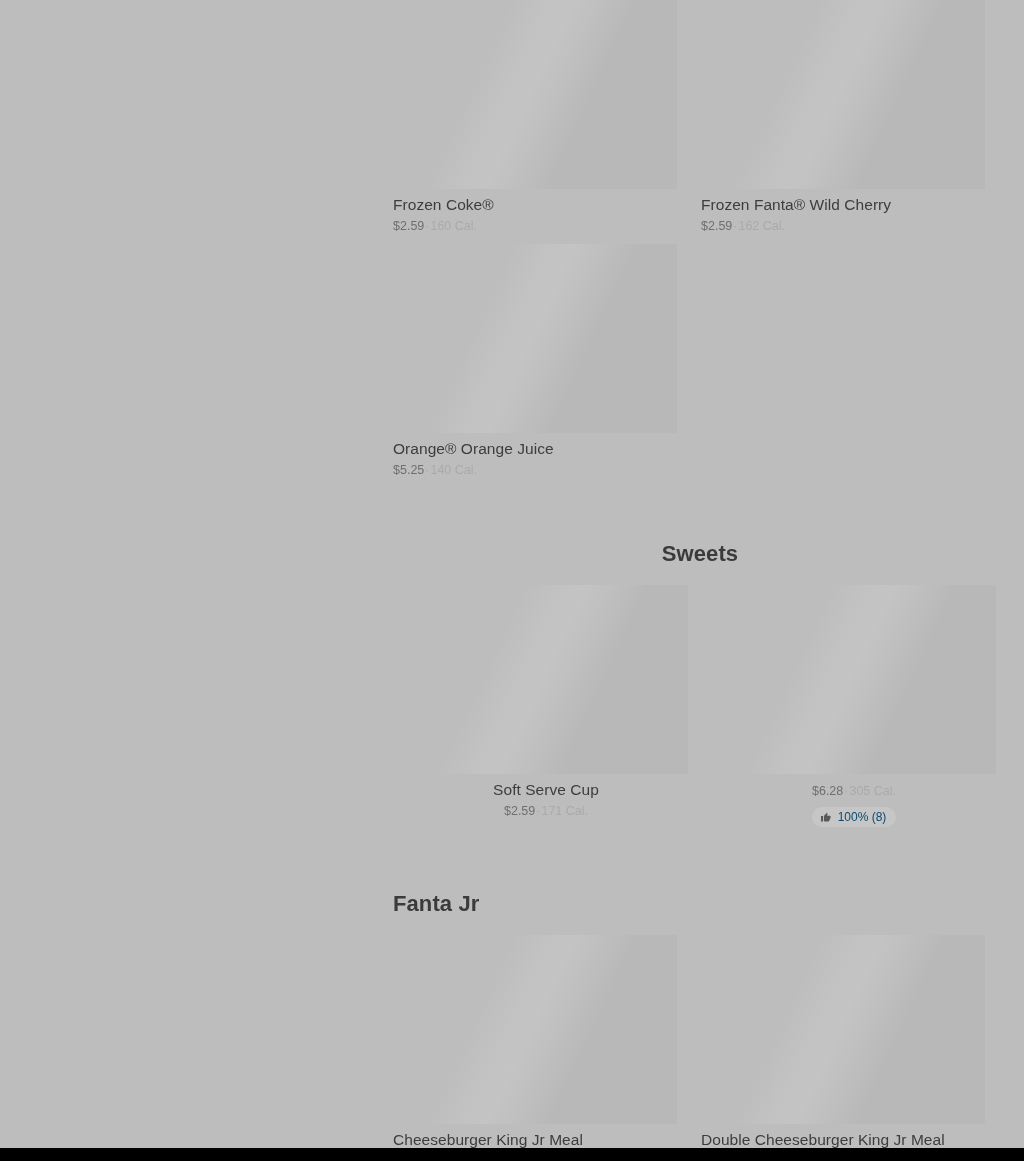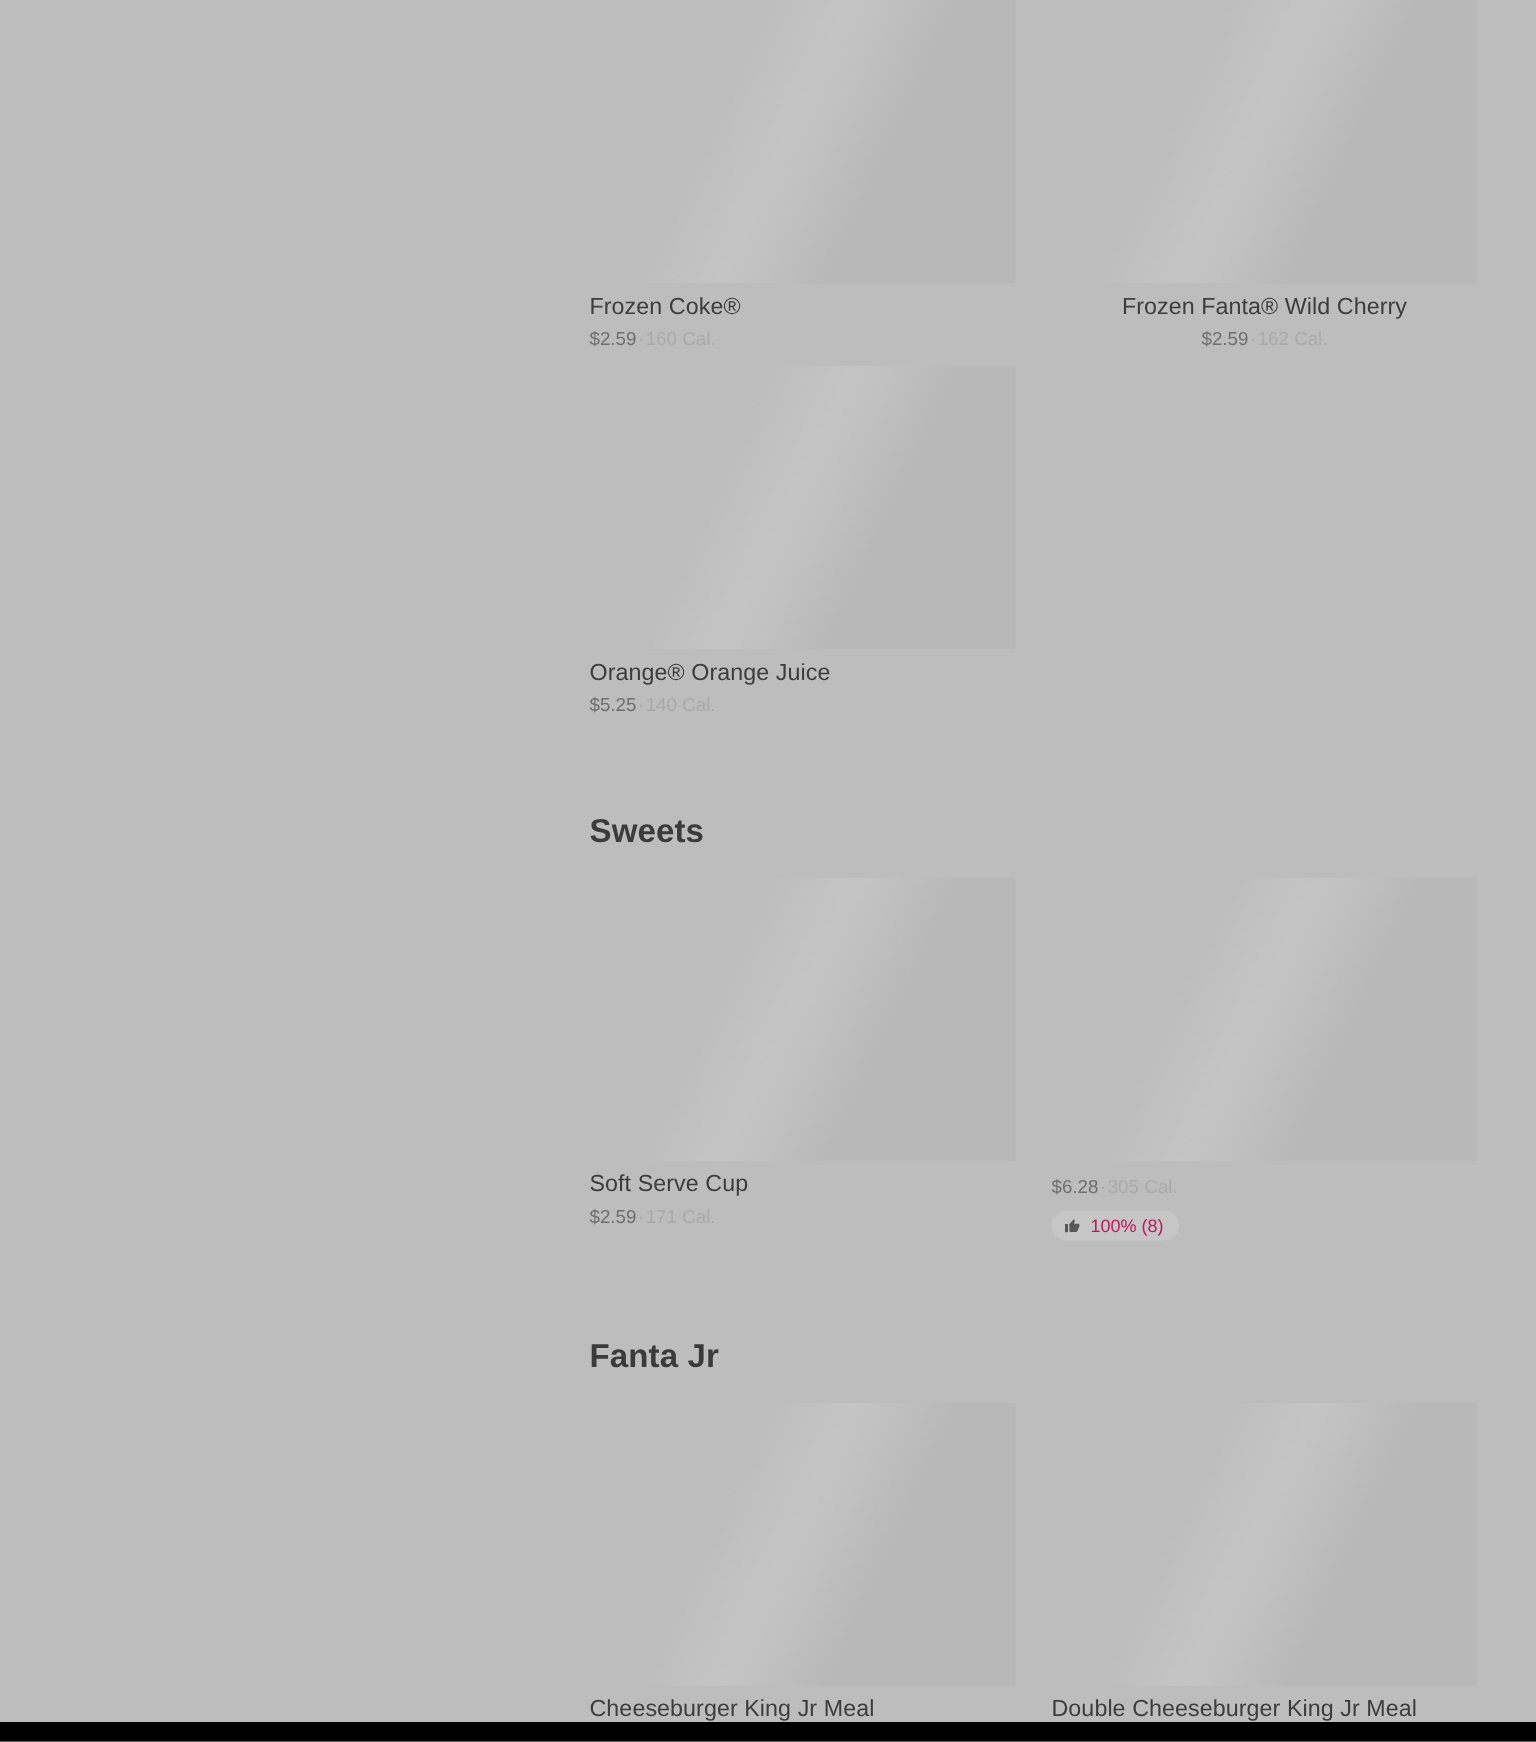--- a/index.html
+++ b/index.html
@@ -118,21 +118,21 @@
     display: inline-block;
     width: 12px;
     height: 12px;
     line-height: 12px;
     color: #585858;
     font-size: 12px;
   }
 
   .rating-text {
     font-size: 12px;
-    color: #be185d;
+    color: #0c4a6e;
     line-height: 14px;
   }
 
   
   .bottom-bar {
     position: absolute;
     left: 0;
     right: 0;
     bottom: 0;
     height: 13px;
@@ -152,21 +152,21 @@
         <div class="card" style="grid-column:1; grid-row:1;">
           <div class="card-image" style="height:195px; margin-top:-6px;"></div>
           <div class="card-body">
             <div class="card-title">Frozen Coke®</div>
             <div class="card-meta">
               <span class="card-price">$2.59</span><span class="meta-dot">·</span><span class="card-cal">160 Cal.</span>
             </div>
           </div>
         </div>
 
-        <div class="card" style="grid-column:2; grid-row:1;text-align:center;">
+        <div class="card" style="grid-column:2; grid-row:1;">
           <div class="card-image" style="height:195px; margin-top:-6px;"></div>
           <div class="card-body">
             <div class="card-title">Frozen Fanta® Wild Cherry</div>
             <div class="card-meta">
               <span class="card-price">$2.59</span><span class="meta-dot">·</span><span class="card-cal">162 Cal.</span>
             </div>
           </div>
         </div>
 
         <div class="card" style="grid-column:1; grid-row:2; margin-top:9px;">
@@ -175,21 +175,21 @@
             <div class="card-title">Orange® Orange Juice</div>
             <div class="card-meta">
               <span class="card-price">$5.25</span><span class="meta-dot">·</span><span class="card-cal">140 Cal.</span>
             </div>
           </div>
         </div>
 
       </div>
     </div>
 
-    <div class="section" style="position:absolute; left:0px; top:541px; width:592px;">
+    <div class="section" style="position:absolute; left:11px; top:541px; width:592px;text-align:center;">
       <h2 class="section-heading">Sweets</h2>
       <div class="grid" style="margin-top:18px;">
 
         <div class="card">
           <div class="card-image"></div>
           <div class="card-body">
             <div class="card-title">Soft Serve Cup</div>
             <div class="card-meta">
               <span class="card-price">$2.59</span><span class="meta-dot">·</span><span class="card-cal">171 Cal.</span>
             </div>

